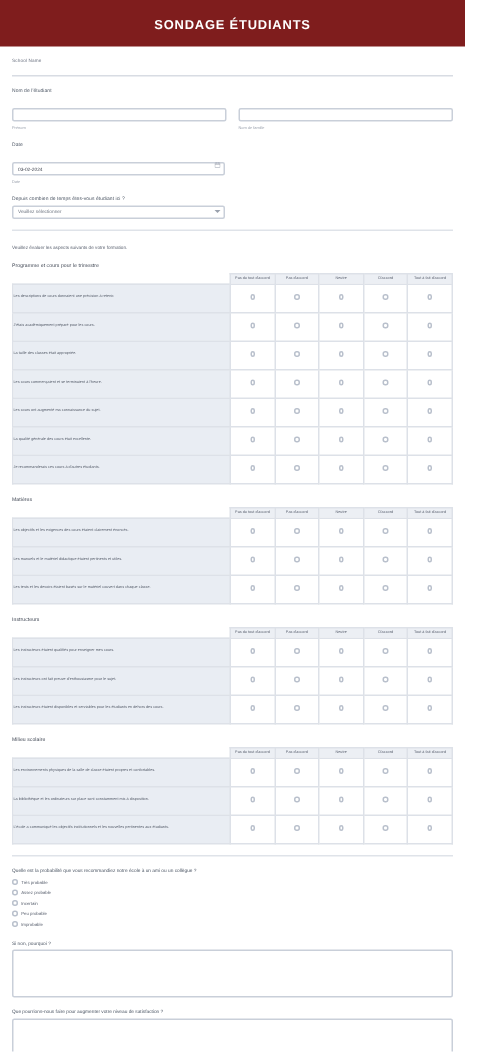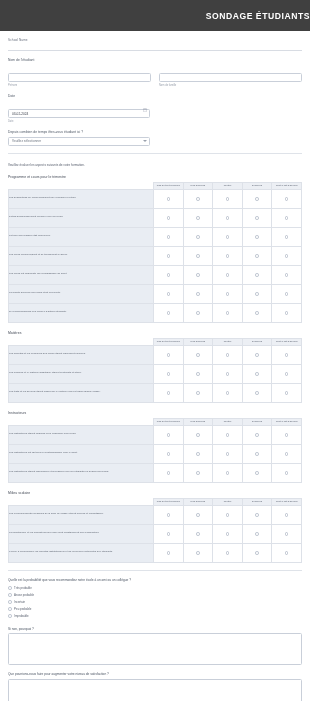--- a/index.html
+++ b/index.html
@@ -14,25 +14,25 @@
 
   .page {
     width: 310px;
     height: 701px;
     position: relative;
     background: #ffffff;
   }
 
   
   .header {
-    background: #404040;
+    background: #7f1d1d;
     height: 31px;
     display: flex;
     align-items: center;
-    justify-content: flex-end;
+    justify-content: center;
   }
   .header-title {
     color: #ffffff;
     font-size: 8.6px;
     font-weight: bold;
     letter-spacing: 0.55px;
   }
 
   
   .form-body {

